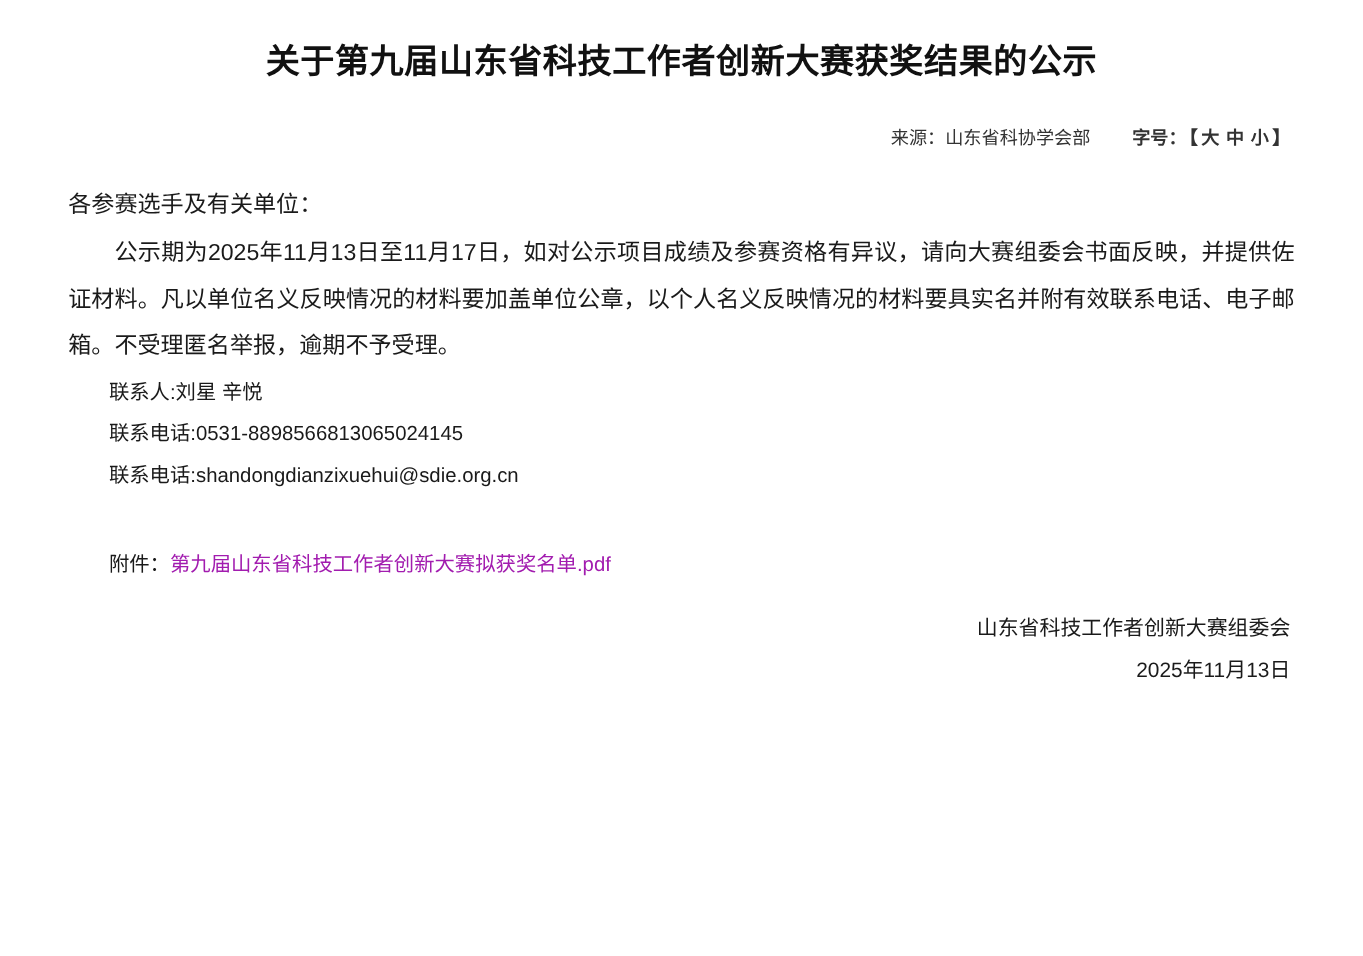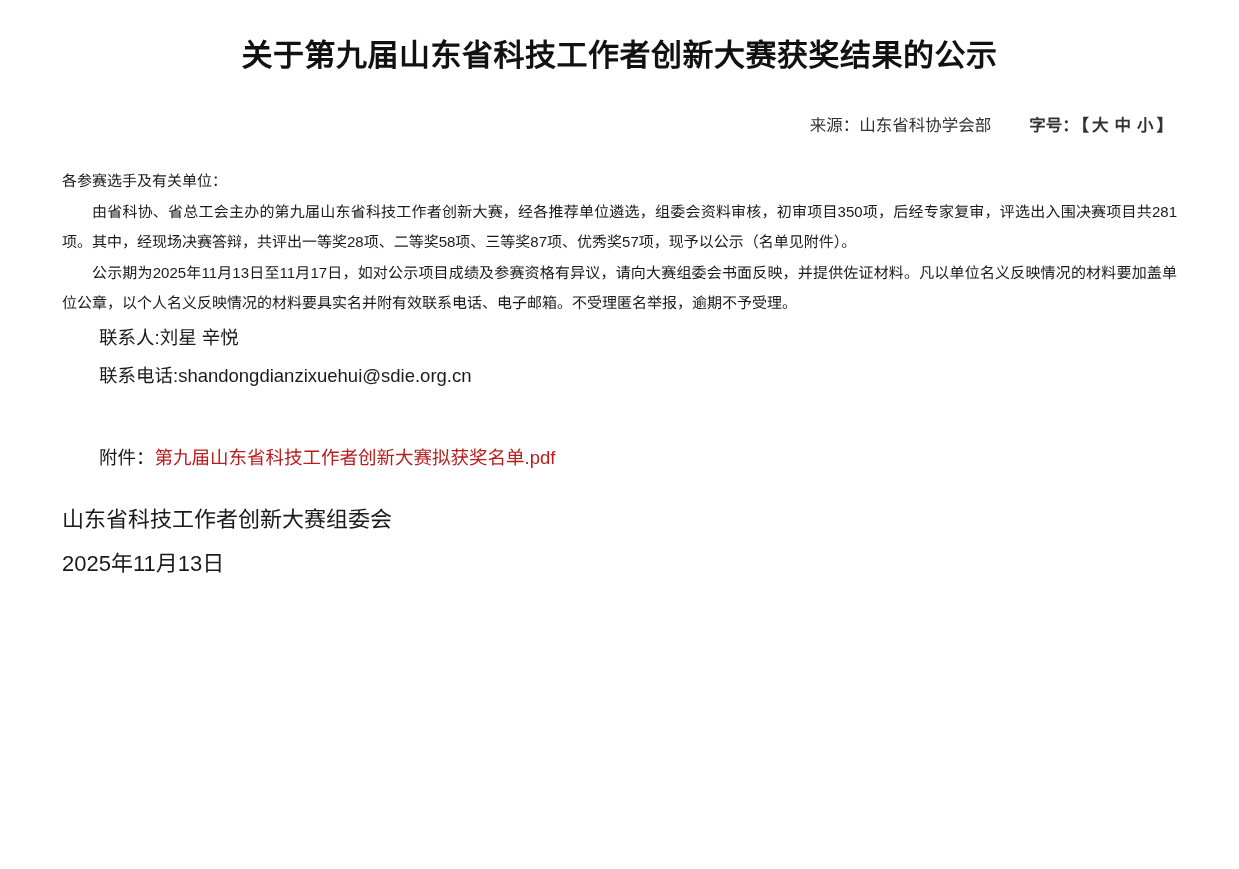--- a/index.html
+++ b/index.html
@@ -50,21 +50,21 @@
   }
   .meta-fontsize .label {
     margin-right: 2px;
   }
   .size-opt {
     padding: 0 3px;
     cursor: pointer;
   }
   .body-text {
     margin-top: 30px;
-    font-size: 15px;
+    font-size: 21px;
     line-height: 2.03;
     color: #1a1a1a;
     text-align: justify;
   }
   .body-text p {
     margin: 0;
   }
   .p-indent {
     text-indent: 2em;
   }
@@ -77,28 +77,28 @@
     margin: 0;
     text-indent: 2em;
   }
   .attachment {
     margin-top: 44px;
     font-size: 18.5px;
     text-indent: 2em;
     line-height: 2.0;
   }
   .attachment a {
-    color: #b91c1c;
+    color: #a21caf;
     text-decoration: none;
     margin-top: 16px;
   }
   .signature {
     margin-top: 22px;
-    text-align: left;
-    font-size: 22px;
+    text-align: right;
+    font-size: 19px;
     line-height: 2.0;
     padding-right: 4px;
   }
   .signature .date {
     margin-top: 0;
   }
 </style>
 </head>
 <body>
 
@@ -110,26 +110,26 @@
     <span class="meta-source">
       <span>来源：</span><span>山东省科协学会部</span>
     </span>
     <span class="meta-fontsize">
       <span class="label">字号：</span><span>【</span><span class="size-opt">大</span><span class="size-opt">中</span><span class="size-opt">小</span><span>】</span>
     </span>
   </div>
 
   <div class="body-text">
     <p>各参赛选手及有关单位：</p>
-    <p class="p-indent">由省科协、省总工会主办的第九届山东省科技工作者创新大赛，经各推荐单位遴选，组委会资料审核，初审项目350项，后经专家复审，评选出入围决赛项目共281项。其中，经现场决赛答辩，共评出一等奖28项、二等奖58项、三等奖87项、优秀奖57项，现予以公示（名单见附件）。</p>
     <p class="p-indent">公示期为2025年11月13日至11月17日，如对公示项目成绩及参赛资格有异议，请向大赛组委会书面反映，并提供佐证材料。凡以单位名义反映情况的材料要加盖单位公章，以个人名义反映情况的材料要具实名并附有效联系电话、电子邮箱。不受理匿名举报，逾期不予受理。</p>
   </div>
 
   <div class="contact-block">
     <p>联系人:刘星  辛悦</p>
+    <p>联系电话:0531-8898566813065024145</p>
     <p>联系电话:shandongdianzixuehui@sdie.org.cn</p>
   </div>
 
   <div class="attachment">
     <span>附件：</span><a href="#">第九届山东省科技工作者创新大赛拟获奖名单.pdf</a>
   </div>
 
   <div class="signature">
     <div>山东省科技工作者创新大赛组委会</div>
     <div class="date">2025年11月13日</div>

